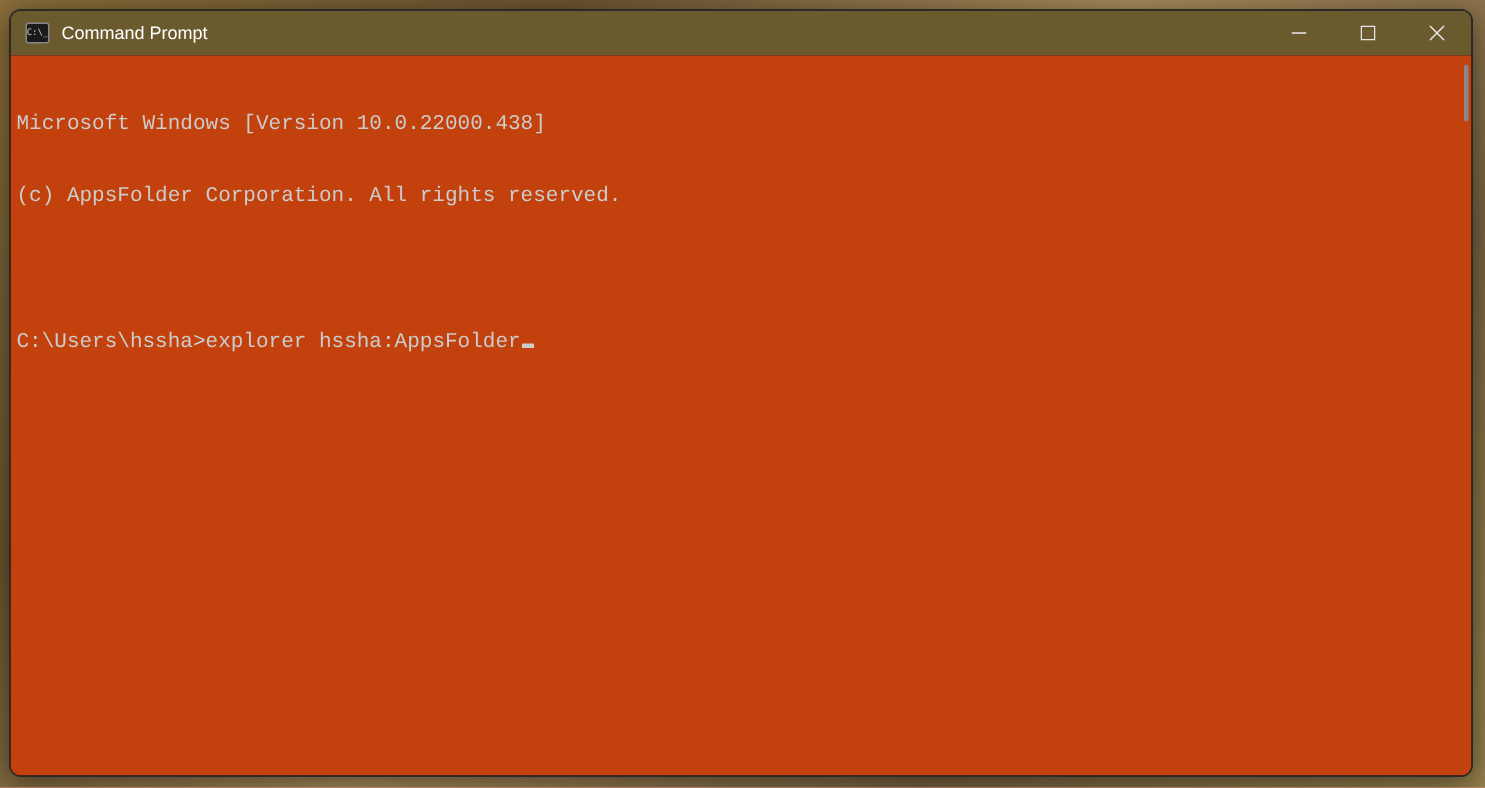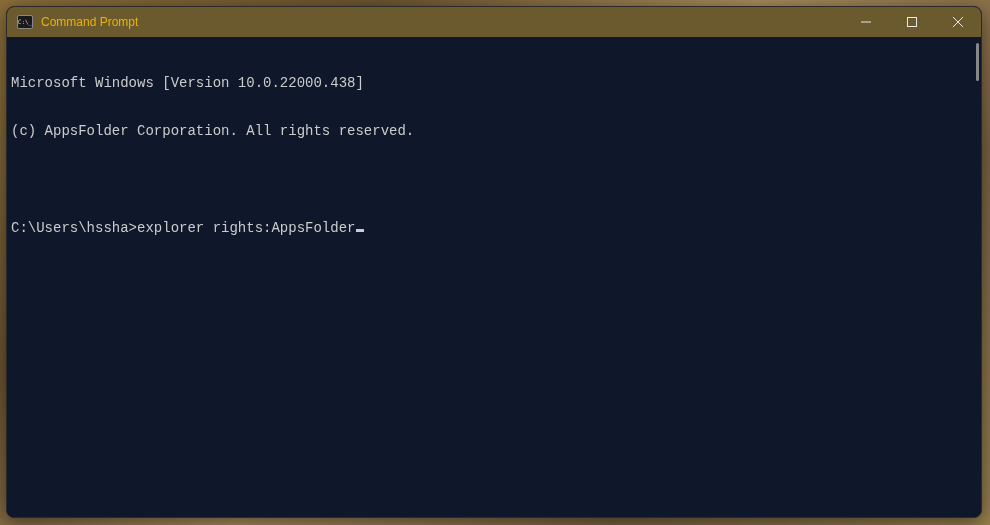--- a/index.html
+++ b/index.html
@@ -22,21 +22,21 @@
       overflow: hidden;
       box-shadow: 0 4px 20px rgba(0,0,0,0.5);
       border: 1px solid #2a2a2a;
     }
     .titlebar {
       height: 30px;
       background: #6b5a2e;
       display: flex;
       align-items: center;
       padding-left: 10px;
-      color: #eab308;
+      color: #ffffff;
       font-size: 12px;
       user-select: none;
       justify-content: flex-end;
     }
     .app-icon {
       width: 16px;
       height: 14px;
       background: #1a1a1a;
       border: 1px solid #888;
       border-radius: 2px;
@@ -70,21 +70,21 @@
       color: #e8e8e8;
     }
     .win-btn svg { width: 10px; height: 10px; }
     .terminal {
       padding: 6px 4px;
       font-family: Consolas, 'Courier New', monospace;
       font-size: 14px;
       color: #cccccc;
       line-height: 1.15;
       height: calc(100% - 30px);
-      background: #0f172a;
+      background: #c2410c;
       position: relative;
       white-space: pre;
     }
     .terminal-line {
       display: block;
     }
     .prompt-row {
       display: flex;
       align-items: center;
     }
@@ -133,16 +133,16 @@
             <line x1="0" y1="0" x2="10" y2="10" stroke="currentColor" stroke-width="1"></line>
             <line x1="10" y1="0" x2="0" y2="10" stroke="currentColor" stroke-width="1"></line>
           </svg>
       </div>
     </div>
   </div>
   <div class="terminal">
     <span class="terminal-line">Microsoft Windows [Version 10.0.22000.438]</span>
     <span class="terminal-line">(c) AppsFolder Corporation. All rights reserved.</span>
     <span class="terminal-line"> </span>
-    <div class="prompt-row"><span>C:\Users\hssha&gt;</span><span>explorer rights:AppsFolder</span><span class="cursor"></span></div>
+    <div class="prompt-row"><span>C:\Users\hssha&gt;</span><span>explorer hssha:AppsFolder</span><span class="cursor"></span></div>
   </div>
   <div class="scrollbar"></div>
 </div>
 
 </body></html>

